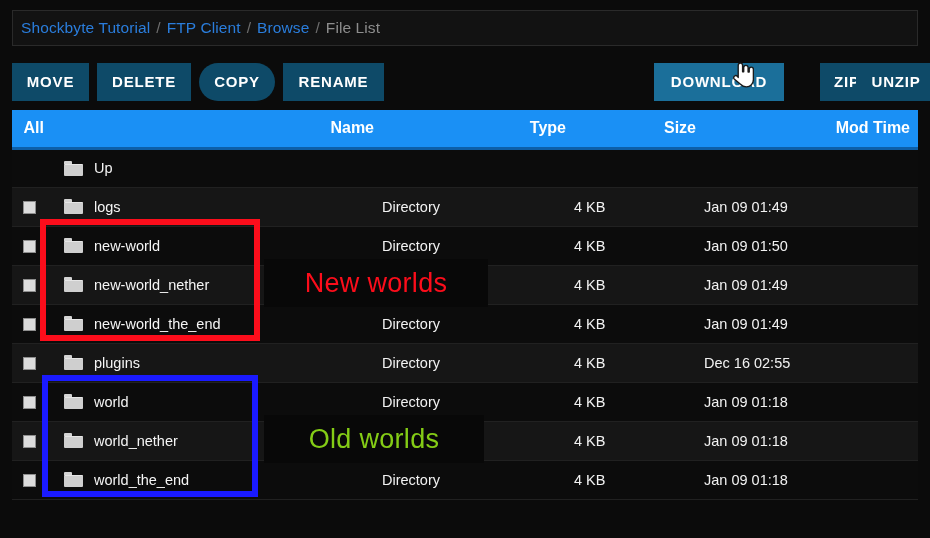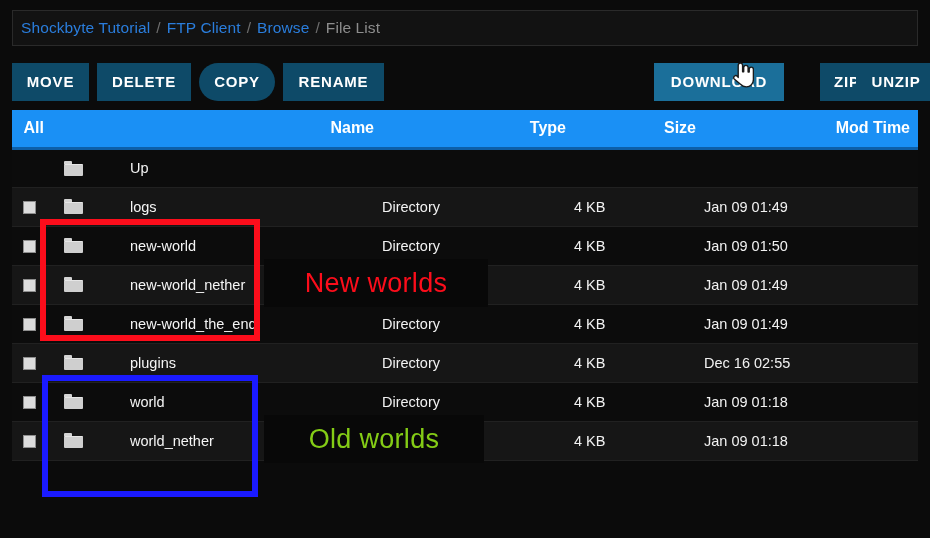--- a/index.html
+++ b/index.html
@@ -102,21 +102,21 @@
   .checkbox {
     display: inline-block;
     width: 13px; height: 13px;
     background: #dcdcdc;
     border: 1px solid #8e8e8e;
     vertical-align: middle;
     margin-left: 11px;
     cursor: pointer;
   }
 
-  .name-cell { display: flex; align-items: center; gap: 36px; }
+  .name-cell { display: flex; align-items: center; }
   .icon-slot {
     width: 42px;
     display: flex; align-items: center; justify-content: center;
     flex: 0 0 42px;
   }
   .name-text { color: #f5f5f5; font-size: 14.5px; }
 
   
   .folder-ico { position: relative; width: 19px; height: 15px; }
   .folder-ico .tab {
@@ -329,20 +329,37 @@
                   <span class="body"></span>
                 </span>
               </span>
               <span class="name-text">world_nether</span>
             </div>
           </td>
           <td class="c-type">Directory</td>
           <td class="c-size">4 KB</td>
           <td class="c-mod">Jan 09 01:18</td>
         </tr>
+        <tr>
+          <td class="c-all"><span class="checkbox"></span></td>
+          <td class="c-name">
+            <div class="name-cell">
+              <span class="icon-slot">
+                <span class="folder-ico">
+                  <span class="tab"></span>
+                  <span class="body"></span>
+                </span>
+              </span>
+              <span class="name-text">world_the_end</span>
+            </div>
+          </td>
+          <td class="c-type">Directory</td>
+          <td class="c-size">4 KB</td>
+          <td class="c-mod">Jan 09 01:18</td>
+        </tr>
       </tbody>
   </table>
 
   <div id="annotations">
       <div class="anno-box anno-red" style="left: 40px; top: 219px; width: 220px; height: 122px;"></div>
       <div class="anno-label red" style="left: 264px; top: 259px; width: 224px; height: 48px; font-size: 27px;">New worlds</div>
       <div class="anno-box anno-blue" style="left: 42px; top: 375px; width: 216px; height: 122px;"></div>
       <div class="anno-label blue" style="left: 264px; top: 415px; width: 220px; height: 48px; font-size: 27px;">Old worlds</div>
     </div>
 

